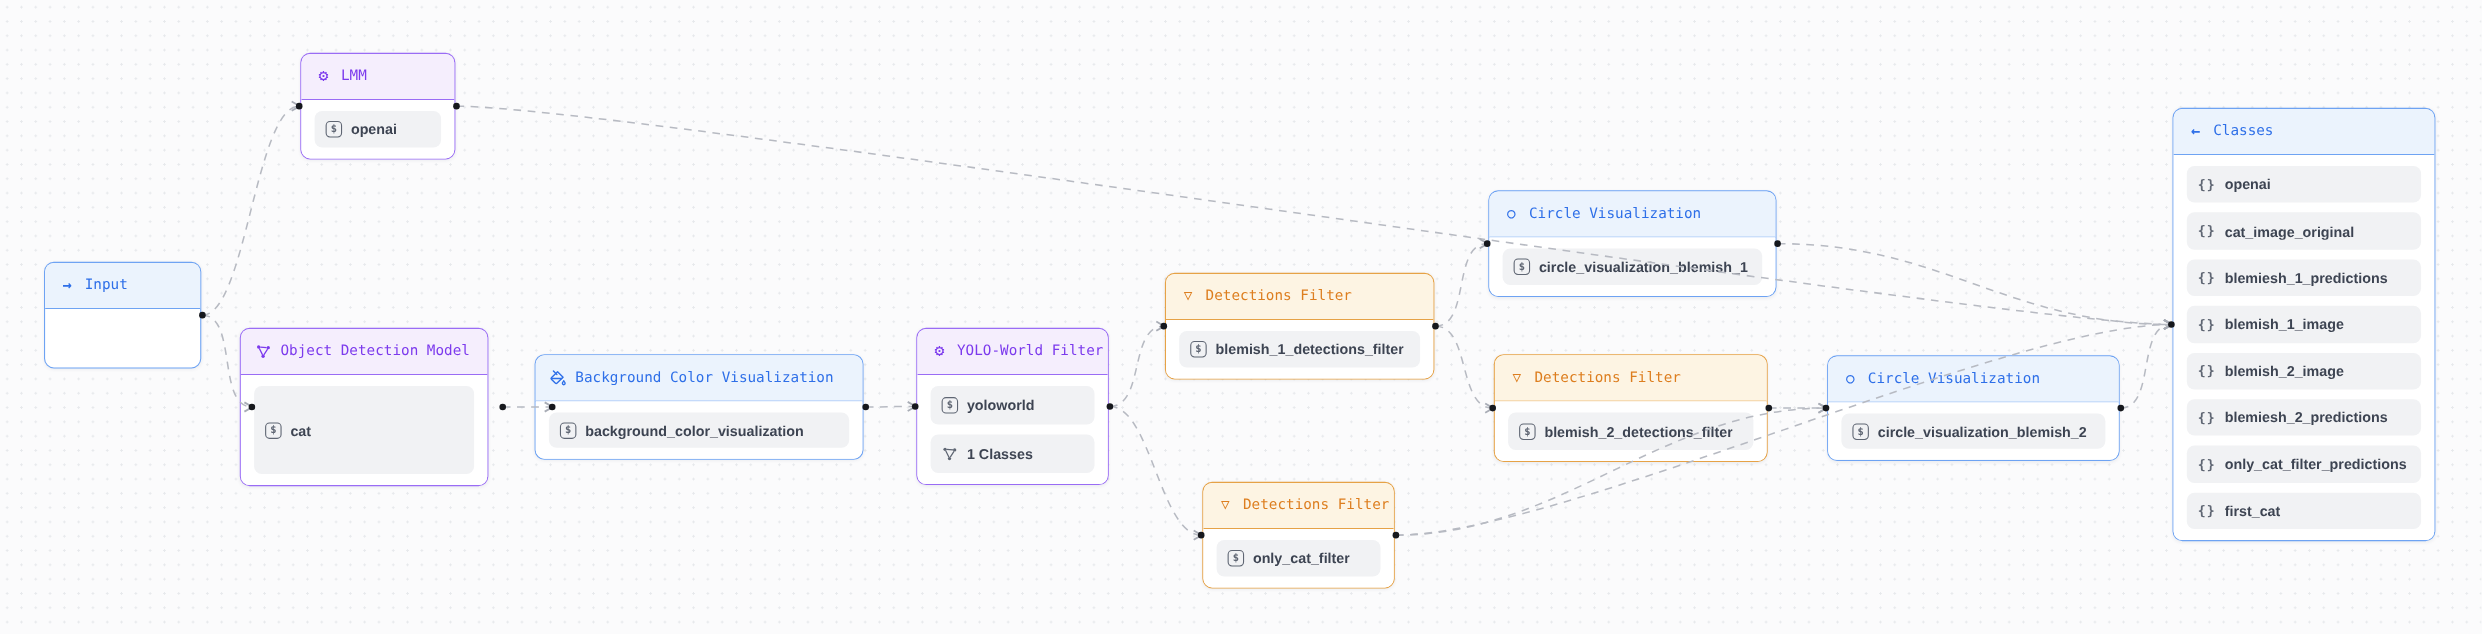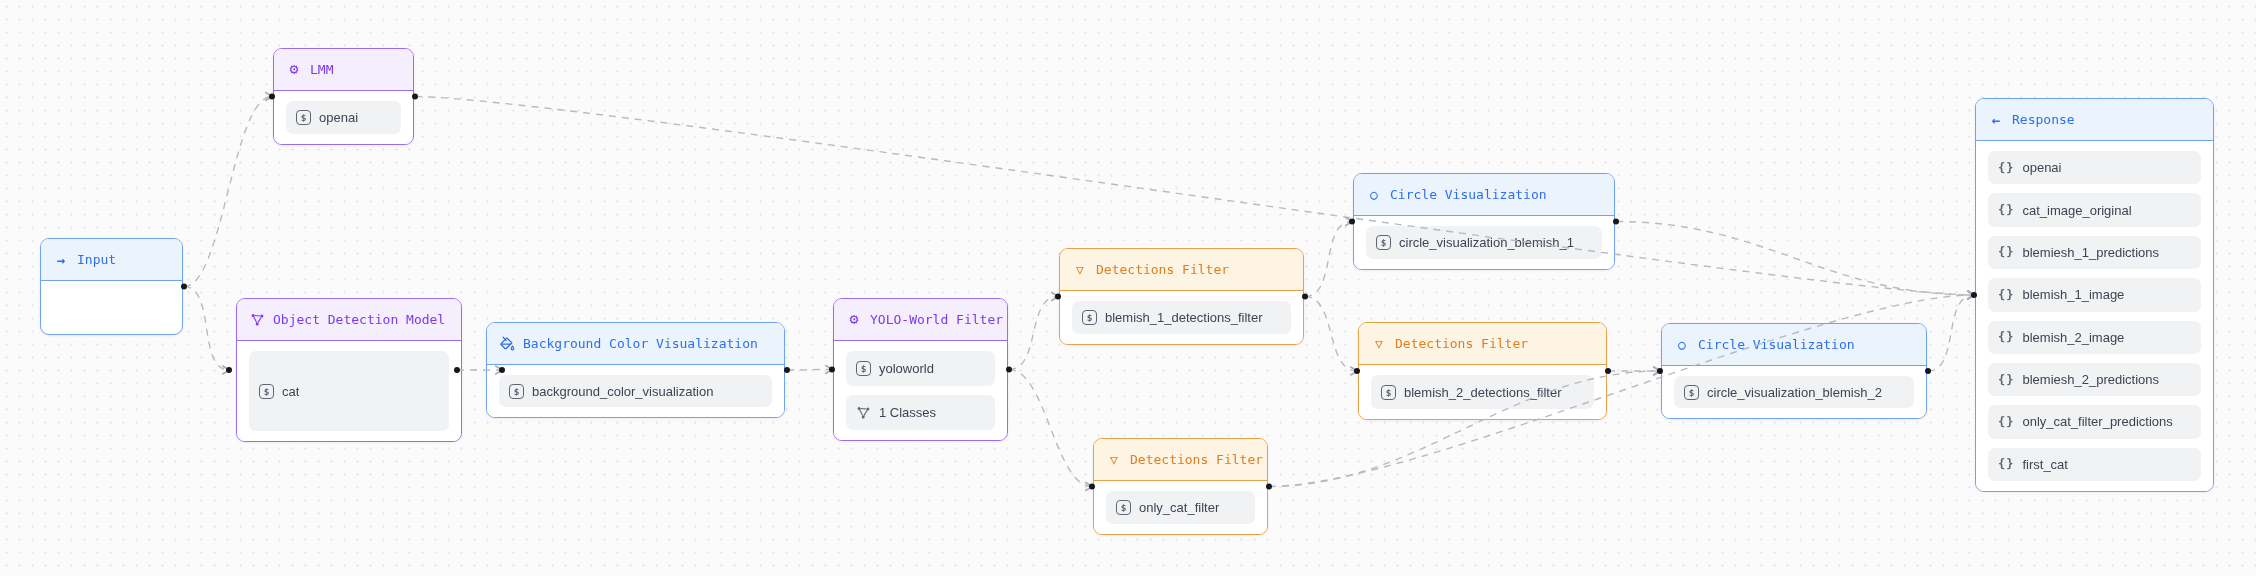--- a/index.html
+++ b/index.html
@@ -31,21 +31,21 @@
   .node-body{
     flex:1;display:flex;flex-direction:column;gap:9px;
     padding:10px 12px;box-sizing:border-box;overflow:hidden;
     border-radius:0 0 8px 8px;background:#fff;
   }
   .item{
     flex:1;min-height:0;display:flex;align-items:center;gap:8px;
     background:#f1f2f4;border-radius:7px;padding:0 10px;
     font-size:13px;color:#3d4452;white-space:nowrap;overflow:hidden;
   }
-  .item .ilabel{white-space:nowrap;overflow:hidden;}
+  .item .ilabel{white-space:nowrap;overflow:hidden;font-weight:bold;}
   
   .purple{border-color:#9a6cf5;}
   .purple .node-header{background:#f5eefd;border-bottom-color:#9a6cf5;color:#7c3aed;}
   .blue{border-color:#6ea3f3;}
   .blue .node-header{background:#ebf3fd;border-bottom-color:#6ea3f3;color:#2e6fe8;}
   .orange{border-color:#e6a246;}
   .orange .node-header{background:#fdf4e3;border-bottom-color:#e6a246;color:#dd7e1f;}
   
   .hicon{display:inline-flex;align-items:center;justify-content:center;width:16px;height:16px;flex:0 0 16px;font-size:14px;line-height:1;}
   .hicon svg{width:15px;height:15px;}
@@ -88,21 +88,21 @@
     </div>
   </div>
 
   <div class="node blue" style="left: 40px; top: 238px; width: 143px; height: 97px;">
     <div class="node-header">
       <span class="hicon glyph-arrow">→</span>
       <span>Input</span>
     </div>
   </div>
 
-  <div class="node purple" style="left: 236px; top: 298px; width: 226px; height: 144px;">
+  <div class="node purple" style="left: 218px; top: 298px; width: 226px; height: 144px;">
     <div class="node-header">
       <span class="hicon">
         <svg viewBox="0 0 24 24" stroke="currentColor" fill="none" stroke-width="1.8">
             <circle cx="5" cy="5.5" r="2.4" fill="currentColor" stroke="none"></circle>
             <circle cx="19" cy="6.5" r="2.4" fill="currentColor" stroke="none"></circle>
             <circle cx="11.5" cy="19" r="2.4" fill="currentColor" stroke="none"></circle>
             <path d="M6 7.5 10.7 17M18 8.5 12.6 17M7.3 5.7l9.3.7"></path>
           </svg>
       </span>
       <span>Object Detection Model</span>
@@ -220,21 +220,21 @@
       <div class="item">
         <span class="iicon iicon-box">$</span>
         <span class="ilabel">only_cat_filter</span>
       </div>
     </div>
   </div>
 
   <div class="node blue response-node" style="left: 1975px; top: 98px; width: 239px; height: 394px;">
     <div class="node-header">
       <span class="hicon glyph-arrow">←</span>
-      <span>Response</span>
+      <span>Classes</span>
     </div>
     <div class="node-body">
       <div class="item">
         <span class="iicon iicon-braces">{}</span>
         <span class="ilabel">openai</span>
       </div>
       <div class="item">
         <span class="iicon iicon-braces">{}</span>
         <span class="ilabel">cat_image_original</span>
       </div>

